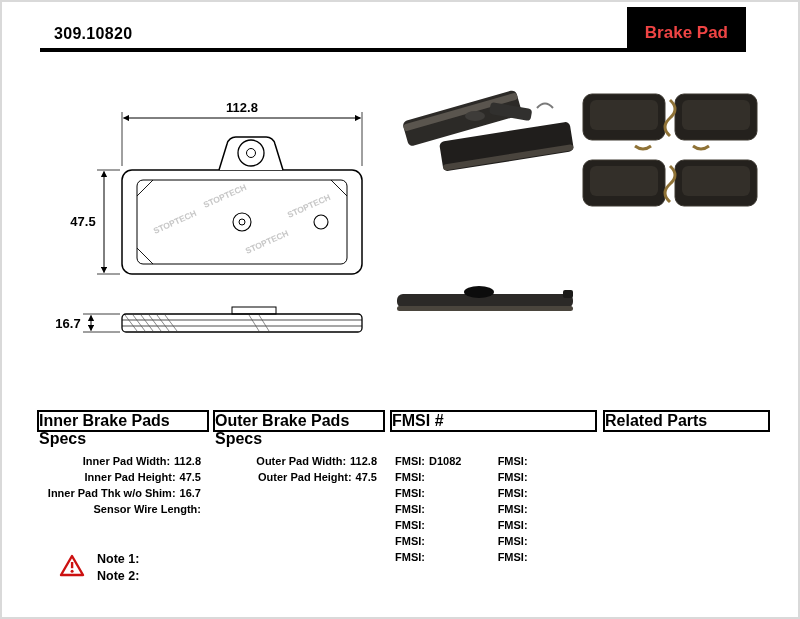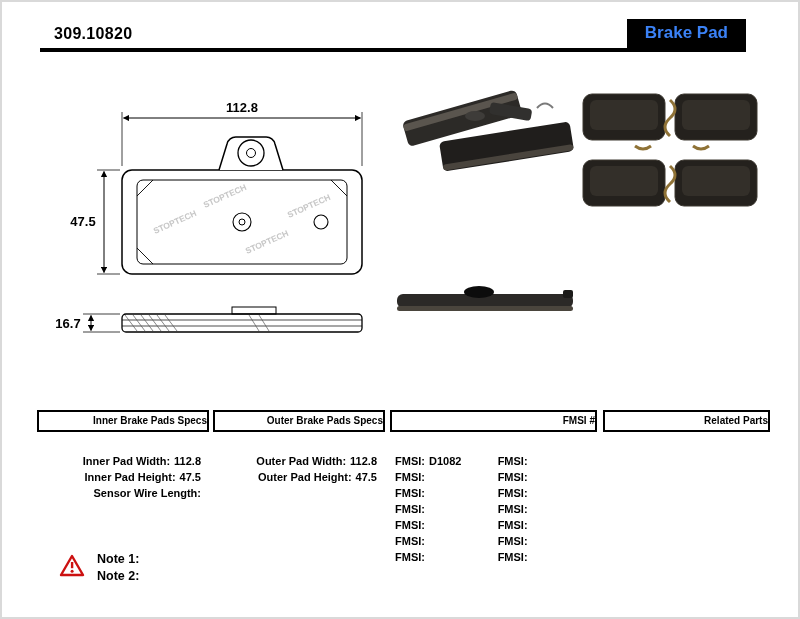--- a/index.html
+++ b/index.html
@@ -3,33 +3,33 @@
 <meta charset="utf-8">
 <style>
   *{margin:0;padding:0;box-sizing:border-box}
   html,body{background:#fff}
   body{width:800px;height:619px;font-family:"Liberation Sans",sans-serif;color:#000}
   .page{position:relative;width:800px;height:619px;background:#fff;border:2px solid #d9d9d9;overflow:hidden}
 
   
   .hdr{position:absolute;left:38px;right:52px;top:16px;height:34px;border-bottom:4px solid #000}
   .part-no{position:absolute;left:14px;bottom:5px;font-size:16px;font-weight:bold;letter-spacing:.3px}
-  .brake-box{position:absolute;right:0;bottom:0;background:#000;color:#3b82f6;font-size:17px;font-weight:bold;padding:4px 18px 5px}
+  .brake-box{position:absolute;right:0;bottom:0;background:#000;color:#ef4444;font-size:17px;font-weight:bold;padding:16px 18px 5px}
 
   
   .draw-svg{position:absolute;left:35px;top:80px}
   .photo-svg{position:absolute;left:385px;top:78px}
   svg text{font-family:"Liberation Sans",sans-serif}
   .dim{font-size:13px;font-weight:bold;fill:#000}
   .wm{font-size:8.5px;font-weight:bold;fill:#c7c7c7}
 
   
   .tables{position:absolute;left:35px;top:408px;width:733px;height:145px}
   .col{position:absolute;top:0}
-  .thead{border:2px solid #000;height:22px;line-height:18px;text-align:right;font-size:10px;font-weight:bold;background:#fff}
+  .thead{border:2px solid #000;height:22px;line-height:18px;text-align:left;font-size:16px;font-weight:bold;background:#fff}
   .rows{margin-top:21px}
   .srow{line-height:16px;font-size:11px;font-weight:bold;text-align:right;padding-right:8px;white-space:nowrap}
   .sv{margin-left:4px}
   .sv:empty{margin-left:0}
   .frow{display:flex;line-height:16px;font-size:11px;font-weight:bold}
   .fcell{width:52%;padding-left:5px;white-space:nowrap}
   .fcell + .fcell{width:48%;padding-left:0}
   .lrow{line-height:16px;font-size:11px;font-weight:bold;text-align:left;padding-left:4px;white-space:nowrap}
 
   
@@ -162,20 +162,21 @@
     </g>
   </svg>
 
   <div class="tables">
 
     <div class="col" style="left:0;width:172px">
       <div class="thead">Inner Brake Pads Specs</div>
       <div class="rows">
         <div class="srow"><span class="sl">Inner Pad Width:</span><span class="sv">112.8</span></div>
         <div class="srow"><span class="sl">Inner Pad Height:</span><span class="sv">47.5</span></div>
+        <div class="srow"><span class="sl">Inner Pad Thk w/o Shim:</span><span class="sv">16.7</span></div>
         <div class="srow"><span class="sl">Sensor Wire Length:</span><span class="sv"></span></div>
       </div>
     </div>
 
     <div class="col" style="left:176px;width:172px">
       <div class="thead">Outer Brake Pads Specs</div>
       <div class="rows">
         <div class="srow"><span class="sl">Outer Pad Width:</span><span class="sv">112.8</span></div>
         <div class="srow"><span class="sl">Outer Pad Height:</span><span class="sv">47.5</span></div>
       </div>

